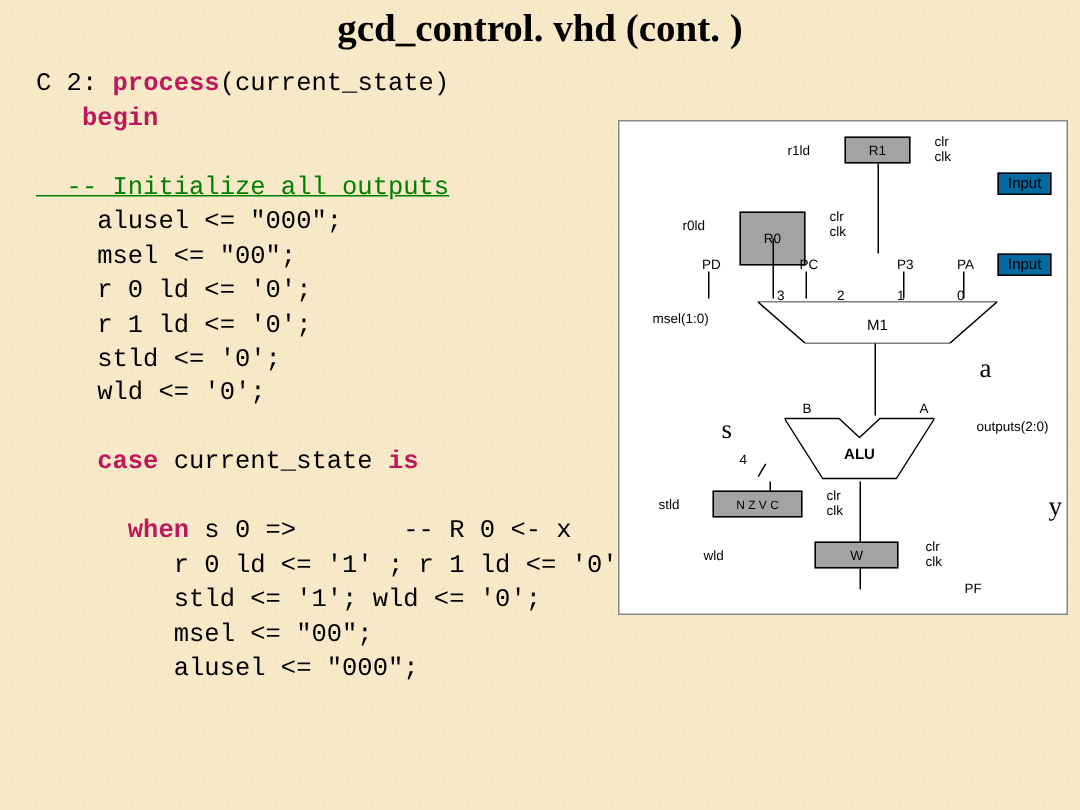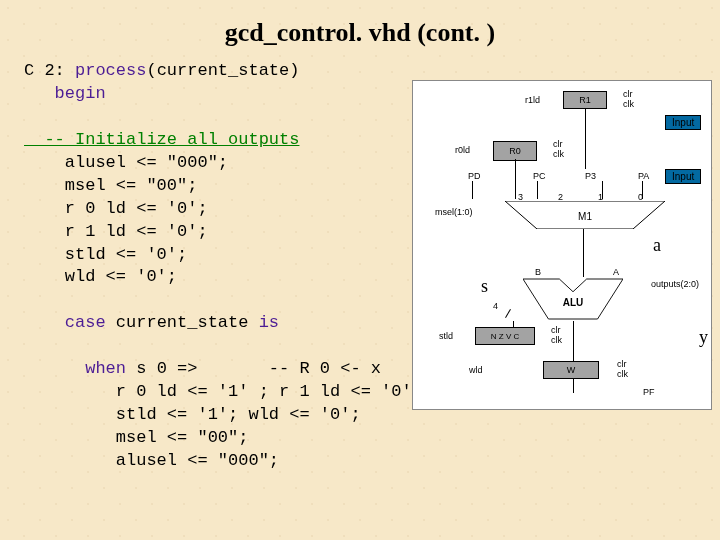--- a/index.html
+++ b/index.html
@@ -12,31 +12,31 @@
       radial-gradient(circle at 24px 24px, rgba(200,170,120,0.15) 1px, transparent 1px);
     background-size: 32px 32px;
     font-family: "Times New Roman", serif;
     position: relative;
     overflow: hidden;
   }
   .title {
     text-align: center;
     font-size: 26px;
     font-weight: bold;
-    padding-top: 18px;
+    padding-top: 4px;
     padding-bottom: 12px;
   }
   .code {
     font-family: "Courier New", monospace;
     font-size: 17px;
     line-height: 1.35;
     white-space: pre;
     padding-left: 24px;
   }
-  .kw { color: #4c1d95; font-weight: normal; }
+  .kw { color: #be185d; font-weight: bold; }
   .cm { color: #008000; text-decoration: underline; }
   .diagram {
     position: absolute;
     right: 8px;
     top: 80px;
     width: 300px;
     height: 330px;
     background: #fff;
     border: 1px solid #888;
   }
@@ -115,28 +115,28 @@
 
 <div class="diagram">
 
   <div class="blk" style="left:150px; top:10px; width:44px; height:18px;">R1</div>
   <div class="lbl" style="left:210px; top:8px;">clr</div>
   <div class="lbl" style="left:210px; top:18px;">clk</div>
   <div class="lbl" style="left:112px; top:14px;">r1ld</div>
 
   <div class="inputbox" style="left:252px; top:34px;">Input</div>
 
-  <div class="blk" style="left:80px; top:60px; width:44px; height:20px;">R0</div>
+  <div class="blk" style="left:80px; top:60px; width:44px; height:36px;">R0</div>
   <div class="lbl" style="left:140px; top:58px;">clr</div>
   <div class="lbl" style="left:140px; top:68px;">clk</div>
   <div class="lbl" style="left:42px; top:64px;">r0ld</div>
 
   <div class="lbl" style="left:55px; top:90px;">PD</div>
   <div class="lbl" style="left:120px; top:90px;">PC</div>
-  <div class="lbl" style="left:172px; top:90px;">P3</div>
+  <div class="lbl" style="left:185px; top:90px;">P3</div>
   <div class="lbl" style="left:225px; top:90px;">PA</div>
 
   <div class="inputbox" style="left:252px; top:88px;">Input</div>
 
   <div class="wire" style="left:59px; top:100px; width:1px; height:18px;"></div>
   <div class="wire" style="left:124px; top:100px; width:1px; height:18px;"></div>
   <div class="wire" style="left:189px; top:100px; width:1px; height:18px;"></div>
   <div class="wire" style="left:229px; top:100px; width:1px; height:18px;"></div>
 
   <div class="lbl" style="left:105px; top:111px;">3</div>

